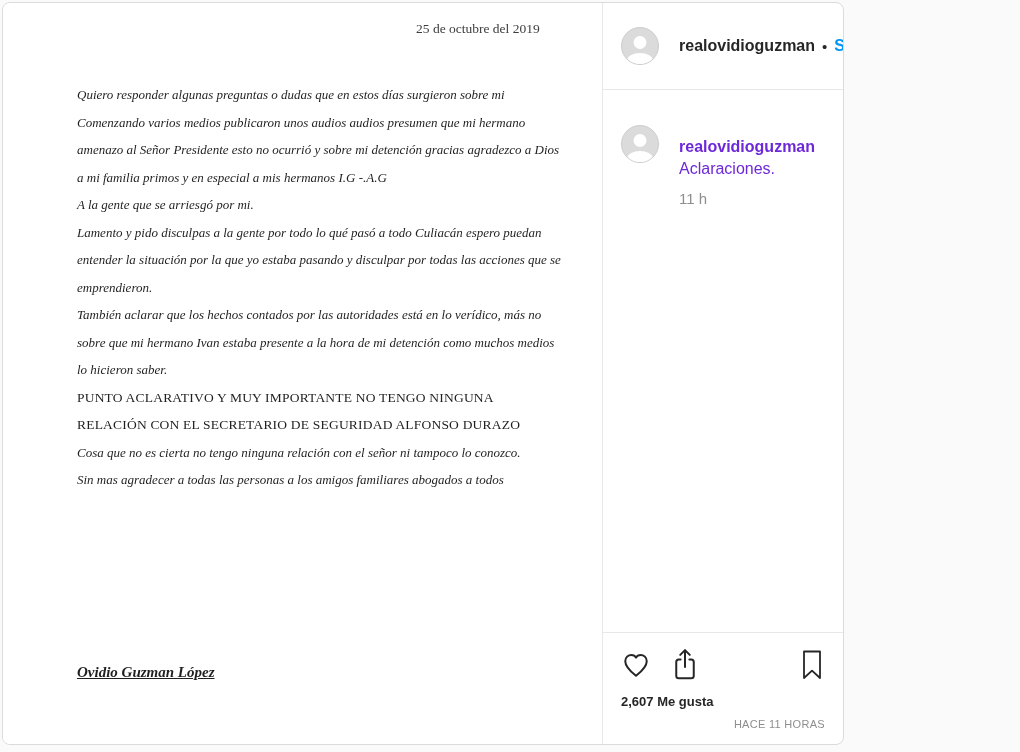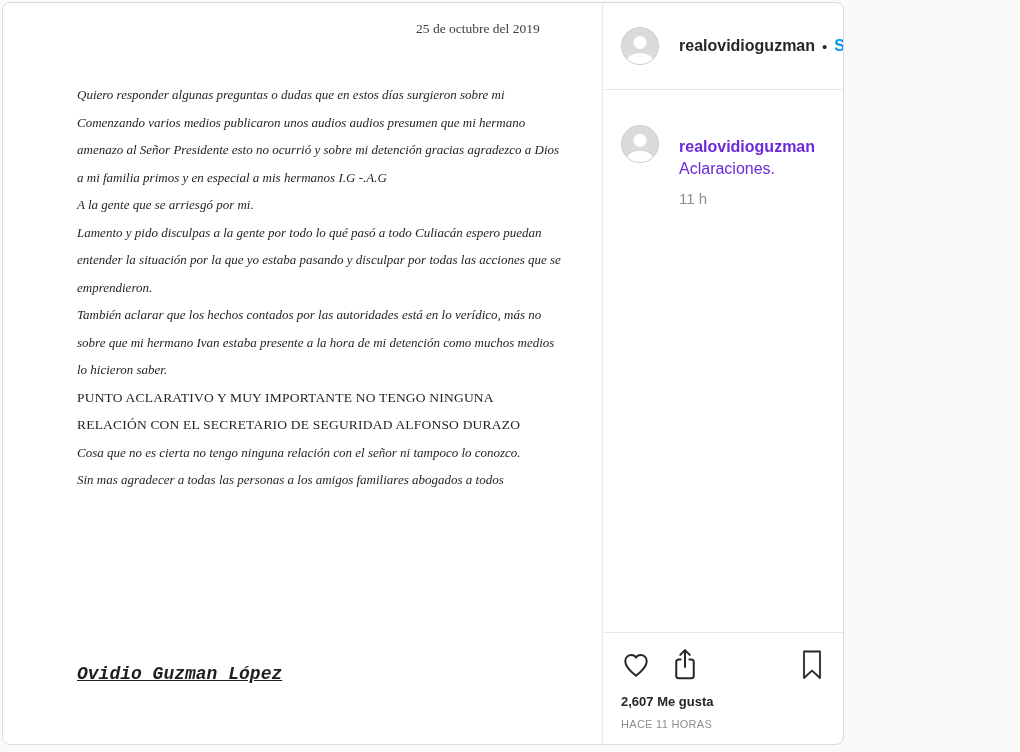--- a/index.html
+++ b/index.html
@@ -34,22 +34,22 @@
     position:absolute; top:78px; left:74px;
     font-family:"Liberation Serif", serif;
     font-size:13px; font-style:italic; color:#1f1f1f;
     line-height:27.5px; white-space:nowrap;
   }
   .letter-line.heading {
     font-style:normal; font-weight:normal; font-size:13.5px; letter-spacing:.2px;
   }
   .letter-signature {
     position:absolute; left:74px; top:661px;
-    font-family:Liberation Mono, monospace;
-    font-size:18px; font-style:italic; font-weight:bold;
+    font-family:Liberation Serif, serif;
+    font-size:15px; font-style:italic; font-weight:bold;
     text-decoration:underline; color:#1f1f1f;
   }
   
   .panel { flex:1; display:flex; flex-direction:column; min-width:0;gap:8px; }
   .panel-header {
     height:87px; flex:none;
     border-bottom:1px solid #e8e8e8;
     display:flex; align-items:center;
     padding:0 18px;
   }
@@ -77,21 +77,21 @@
   .caption-line { font-size:16px; color:#6d28d9; line-height:22px;margin-top:8px; }
   .caption-username { font-weight:700; cursor:pointer; }
   .caption-time { margin-top:10px; font-size:15px; color:#8e8e8e; }
   .panel-footer { flex:none; border-top:1px solid #e8e8e8; padding:14px 18px 0; }
   .action-row { display:flex; align-items:center; }
   .icon-btn { display:block; cursor:pointer; background:none; border:none; padding:0; }
   .icon-btn svg { display:block; }
   .share-btn { margin-left:19px; }
   .bookmark-btn { margin-left:auto; }
   .likes { font-size:13px; font-weight:700; color:#262626; margin-top:12px; cursor:pointer; }
-  .time-ago { font-size:11px; color:#8e8e8e; letter-spacing:.3px; margin-top:9px; padding-bottom:14px; }
+  .time-ago { font-size:11px; color:#8e8e8e; letter-spacing:.3px; margin-top:9px; padding-bottom:14px;text-align:right; }
 </style>
 </head>
 <body>
 
 <div class="post">
 
   <div class="media">
     <div class="letter-date">25 de octubre del 2019</div>
     <div class="letter-body">
       <div class="letter-line">Quiero responder algunas preguntas o dudas que en estos días surgieron sobre mi</div>

